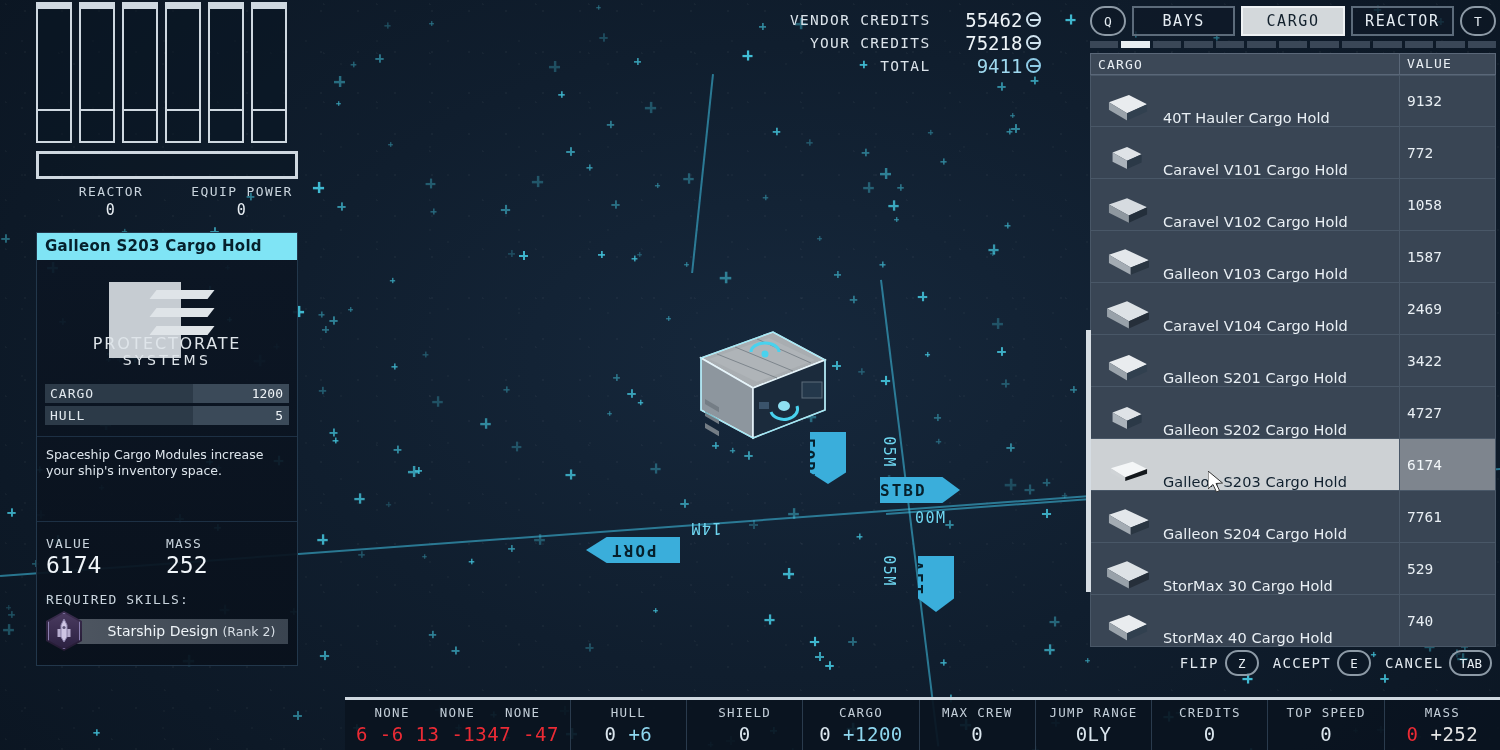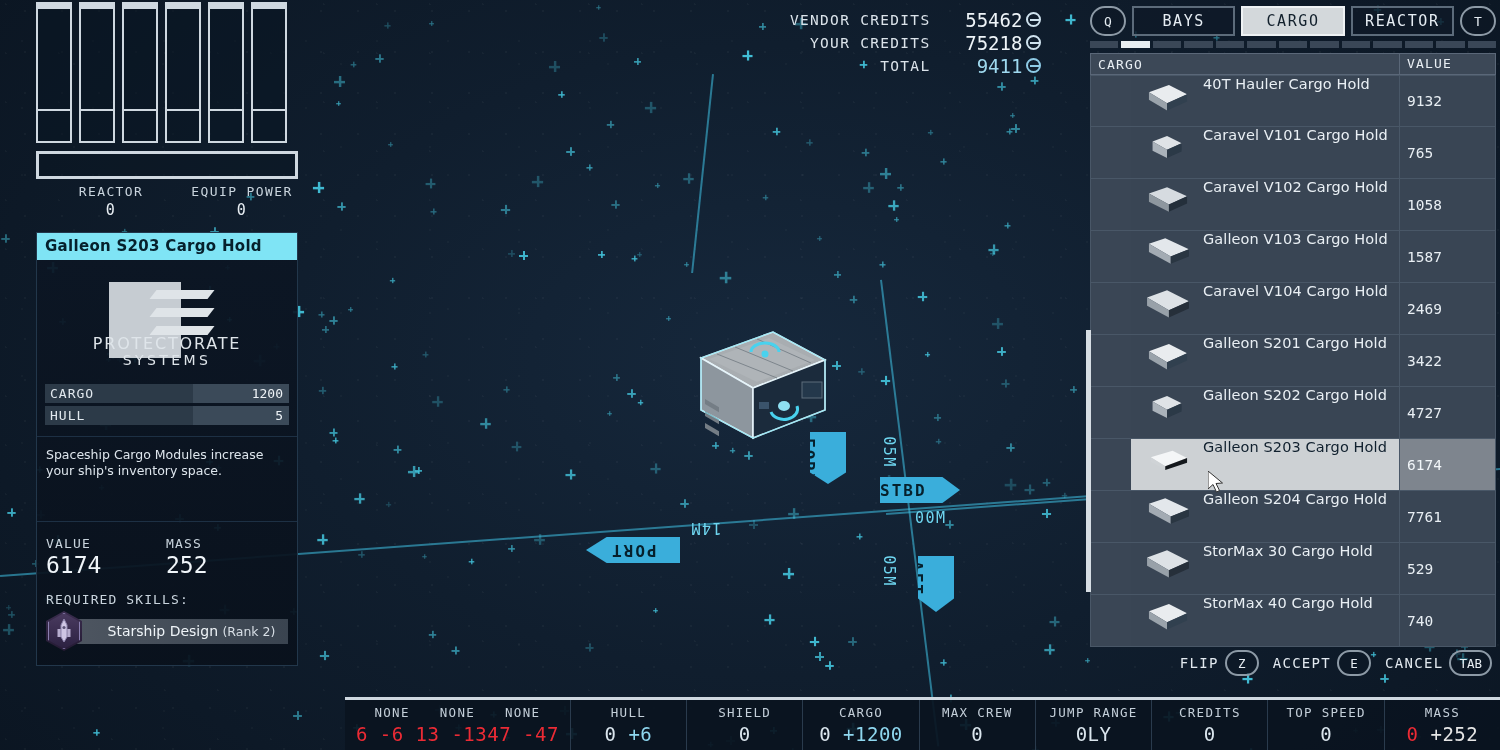--- a/index.html
+++ b/index.html
@@ -175,21 +175,21 @@
   #list-head .h2 { width: 96px; padding-left: 7px; font-size: 13px; letter-spacing: 1.2px; color: #e9eff4;
                    border-left: 1px solid #5a6778; height: 22px; line-height: 22px; }
 
   #list { margin: 0 4px; position: relative; }
   .row {
     display: flex; height: 52px; align-items: stretch;
     border: 1px solid #495767; border-top: none; background: #3a4655;
   }
   .row:first-child { border-top: 1px solid #495767; }
   .row .name-cell {
-    flex: 1; display: flex; align-items: flex-start; background: #394554; margin-left: 40px;
+    flex: 1; display: flex; align-items: flex-end; background: #394554;
   }
   .row .val-cell {
     width: 96px; background: #394554; border-left: 1px solid #495767;
     display: flex; align-items: center; padding-left: 7px;
     font-size: 14.5px; color: #e9eff4;
   }
   .row.selected .name-cell { background: #cdd1d4; }
   .row.selected .val-cell { background: #7e858e; color: #f2f6f9; }
   .row.selected .it-name { color: #10202e; }
   .thumb { width: 58px; height: 40px; margin: 0 6px 0 8px; flex: 0 0 58px; position: relative; }
@@ -762,21 +762,21 @@
         </div>
         <div class="row">
           <div class="name-cell">
             <div class="thumb"><svg width="58" height="40" viewBox="0 0 58 44" aria-hidden="true">
                 <polygon points="12,16 28,10 44,18 28,25" fill="#dfe3e7"></polygon>
                 <polygon points="12,16 28,25 28,34 12,26" fill="#aab2ba"></polygon>
                 <polygon points="28,25 44,18 44,27 28,34" fill="#2b3947"></polygon>
               </svg></div>
             <span class="it-name">Caravel V101 Cargo Hold</span>
           </div>
-          <div class="val-cell">765</div>
+          <div class="val-cell">772</div>
         </div>
         <div class="row">
           <div class="name-cell">
             <div class="thumb"><svg width="58" height="40" viewBox="0 0 58 44" aria-hidden="true">
                 <polygon points="8,16 28,9 50,19 30,28" fill="#d6dbe0"></polygon>
                 <polygon points="8,16 30,28 30,36 8,25" fill="#8e979f"></polygon>
                 <polygon points="30,28 50,19 50,27 30,36" fill="#242f3b"></polygon>
               </svg></div>
             <span class="it-name">Caravel V102 Cargo Hold</span>
           </div>

